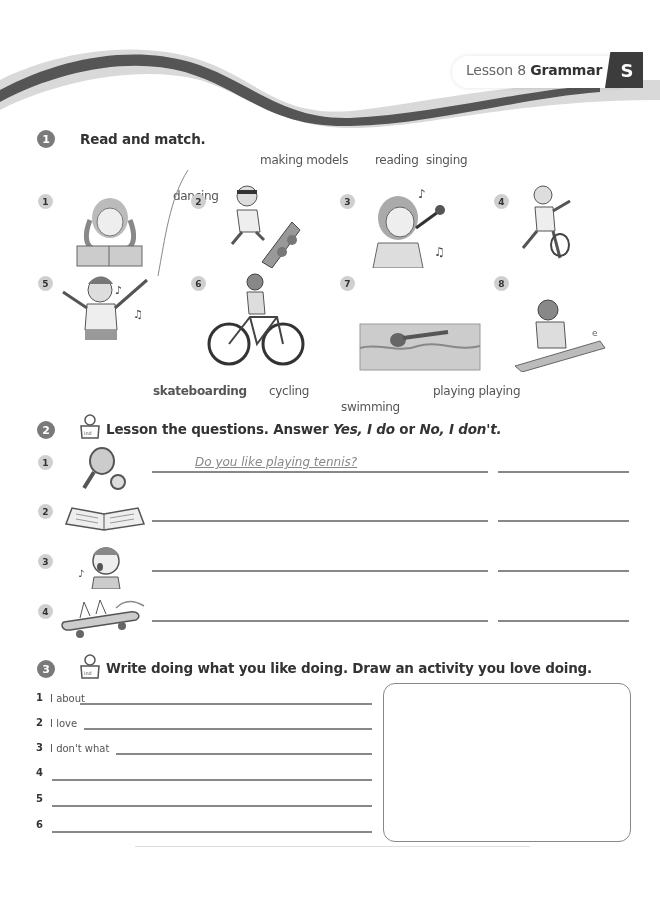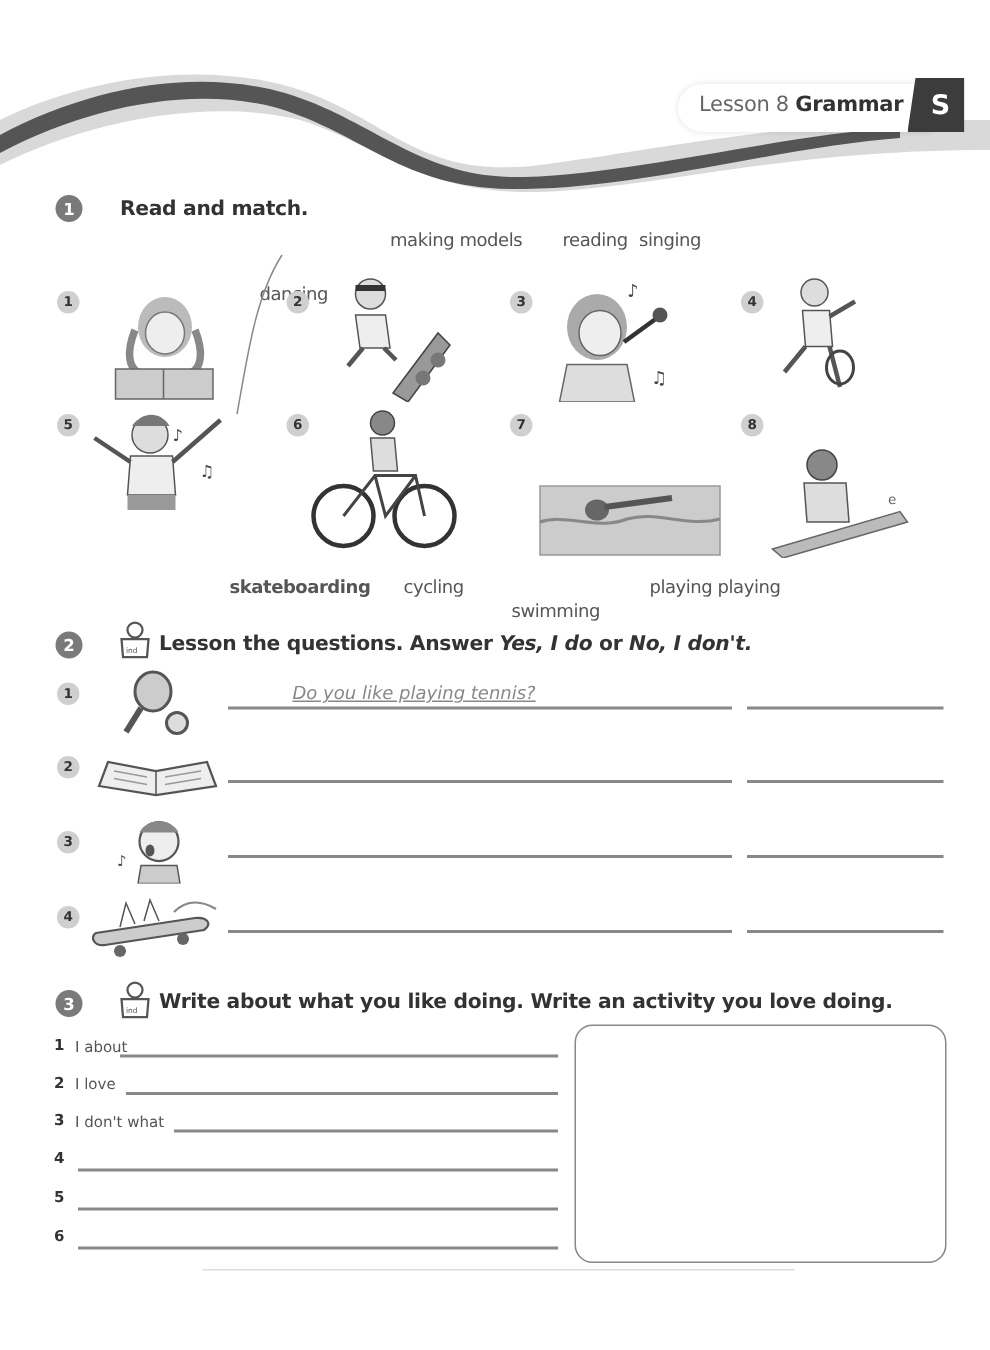--- a/index.html
+++ b/index.html
@@ -167,21 +167,21 @@
 </svg>
 <div class="abs line" style="left:152px;top:620px;width:336px;"></div>
 <div class="abs line" style="left:498px;top:620px;width:131px;"></div>
 
 <div class="abs num-circle" style="left:37px;top:660px;">3</div>
 <svg class="abs" style="left:78px;top:654px;" width="24" height="26">
   <circle cx="12" cy="6" r="5" fill="none" stroke="#555" stroke-width="1.5"></circle>
   <path d="M3,12 L21,12 L20,24 L4,24 Z" fill="none" stroke="#555" stroke-width="1.5"></path>
   <text x="6" y="21" font-size="5" fill="#555">ind</text>
 </svg>
-<div class="abs heading" style="left:106px;top:660px;">Write about what you like doing. Write an activity you love doing.</div>
+<div class="abs heading" style="left:106px;top:660px;">Write doing what you like doing. Draw an activity you love doing.</div>
 
 <div class="abs num3" style="left:36px;top:692px;">1</div>
 <div class="abs label3" style="left:50px;top:693px;">I about</div>
 <div class="abs line" style="left:80px;top:703px;width:292px;"></div>
 
 <div class="abs num3" style="left:36px;top:717px;">2</div>
 <div class="abs label3" style="left:50px;top:718px;">I love</div>
 <div class="abs line" style="left:84px;top:728px;width:288px;"></div>
 
 <div class="abs num3" style="left:36px;top:742px;">3</div>

